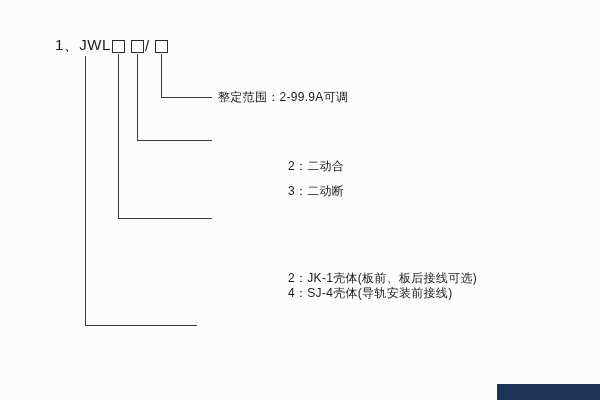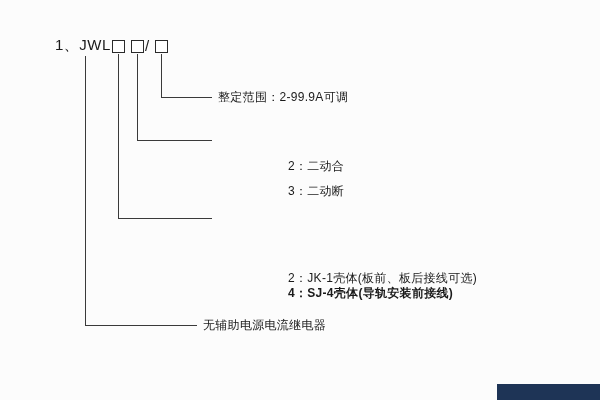--- a/index.html
+++ b/index.html
@@ -64,21 +64,21 @@
     white-space: nowrap;
     letter-spacing: 0.3px;
   }
   .lbl-range     { left: 218px; top: 89px; }
   .lbl-contact   { left: 218px; top: 132px; }
   .lbl-contact-2 { left: 288px; top: 158px; }
   .lbl-contact-3 { left: 288px; top: 183px; }
   .lbl-struct    { left: 218px; top: 210px; }
   .lbl-struct-2  { left: 288px; top: 226px; margin-top: 44px; }
   .lbl-struct-3  { left: 288px; top: 260px; }
-  .lbl-struct-4  { left: 288px; top: 285px; font-weight: bold; }
+  .lbl-struct-4  { left: 288px; top: 285px; }
   .lbl-product   { left: 203px; top: 317px; }
   .watermark {
     position: absolute;
     left: 497px; top: 384px;
     width: 103px; height: 16px;
     background: #1e3456;
   }
 </style>
 </head>
 <body>
@@ -104,17 +104,16 @@
   <div class="hline h-product"></div>
 
   <div class="lbl lbl-range">整定范围：2-99.9A可调</div>
 
   <div class="lbl lbl-contact-2">2：二动合</div>
   <div class="lbl lbl-contact-3">3：二动断</div>
 
   <div class="lbl lbl-struct-2">2：JK-1壳体(板前、板后接线可选)</div>
   <div class="lbl lbl-struct-4">4：SJ-4壳体(导轨安装前接线)</div>
 
-  <div class="lbl lbl-product">无辅助电源电流继电器</div>
 
   <div class="watermark"></div>
 
 </div>
 
 </body></html>

